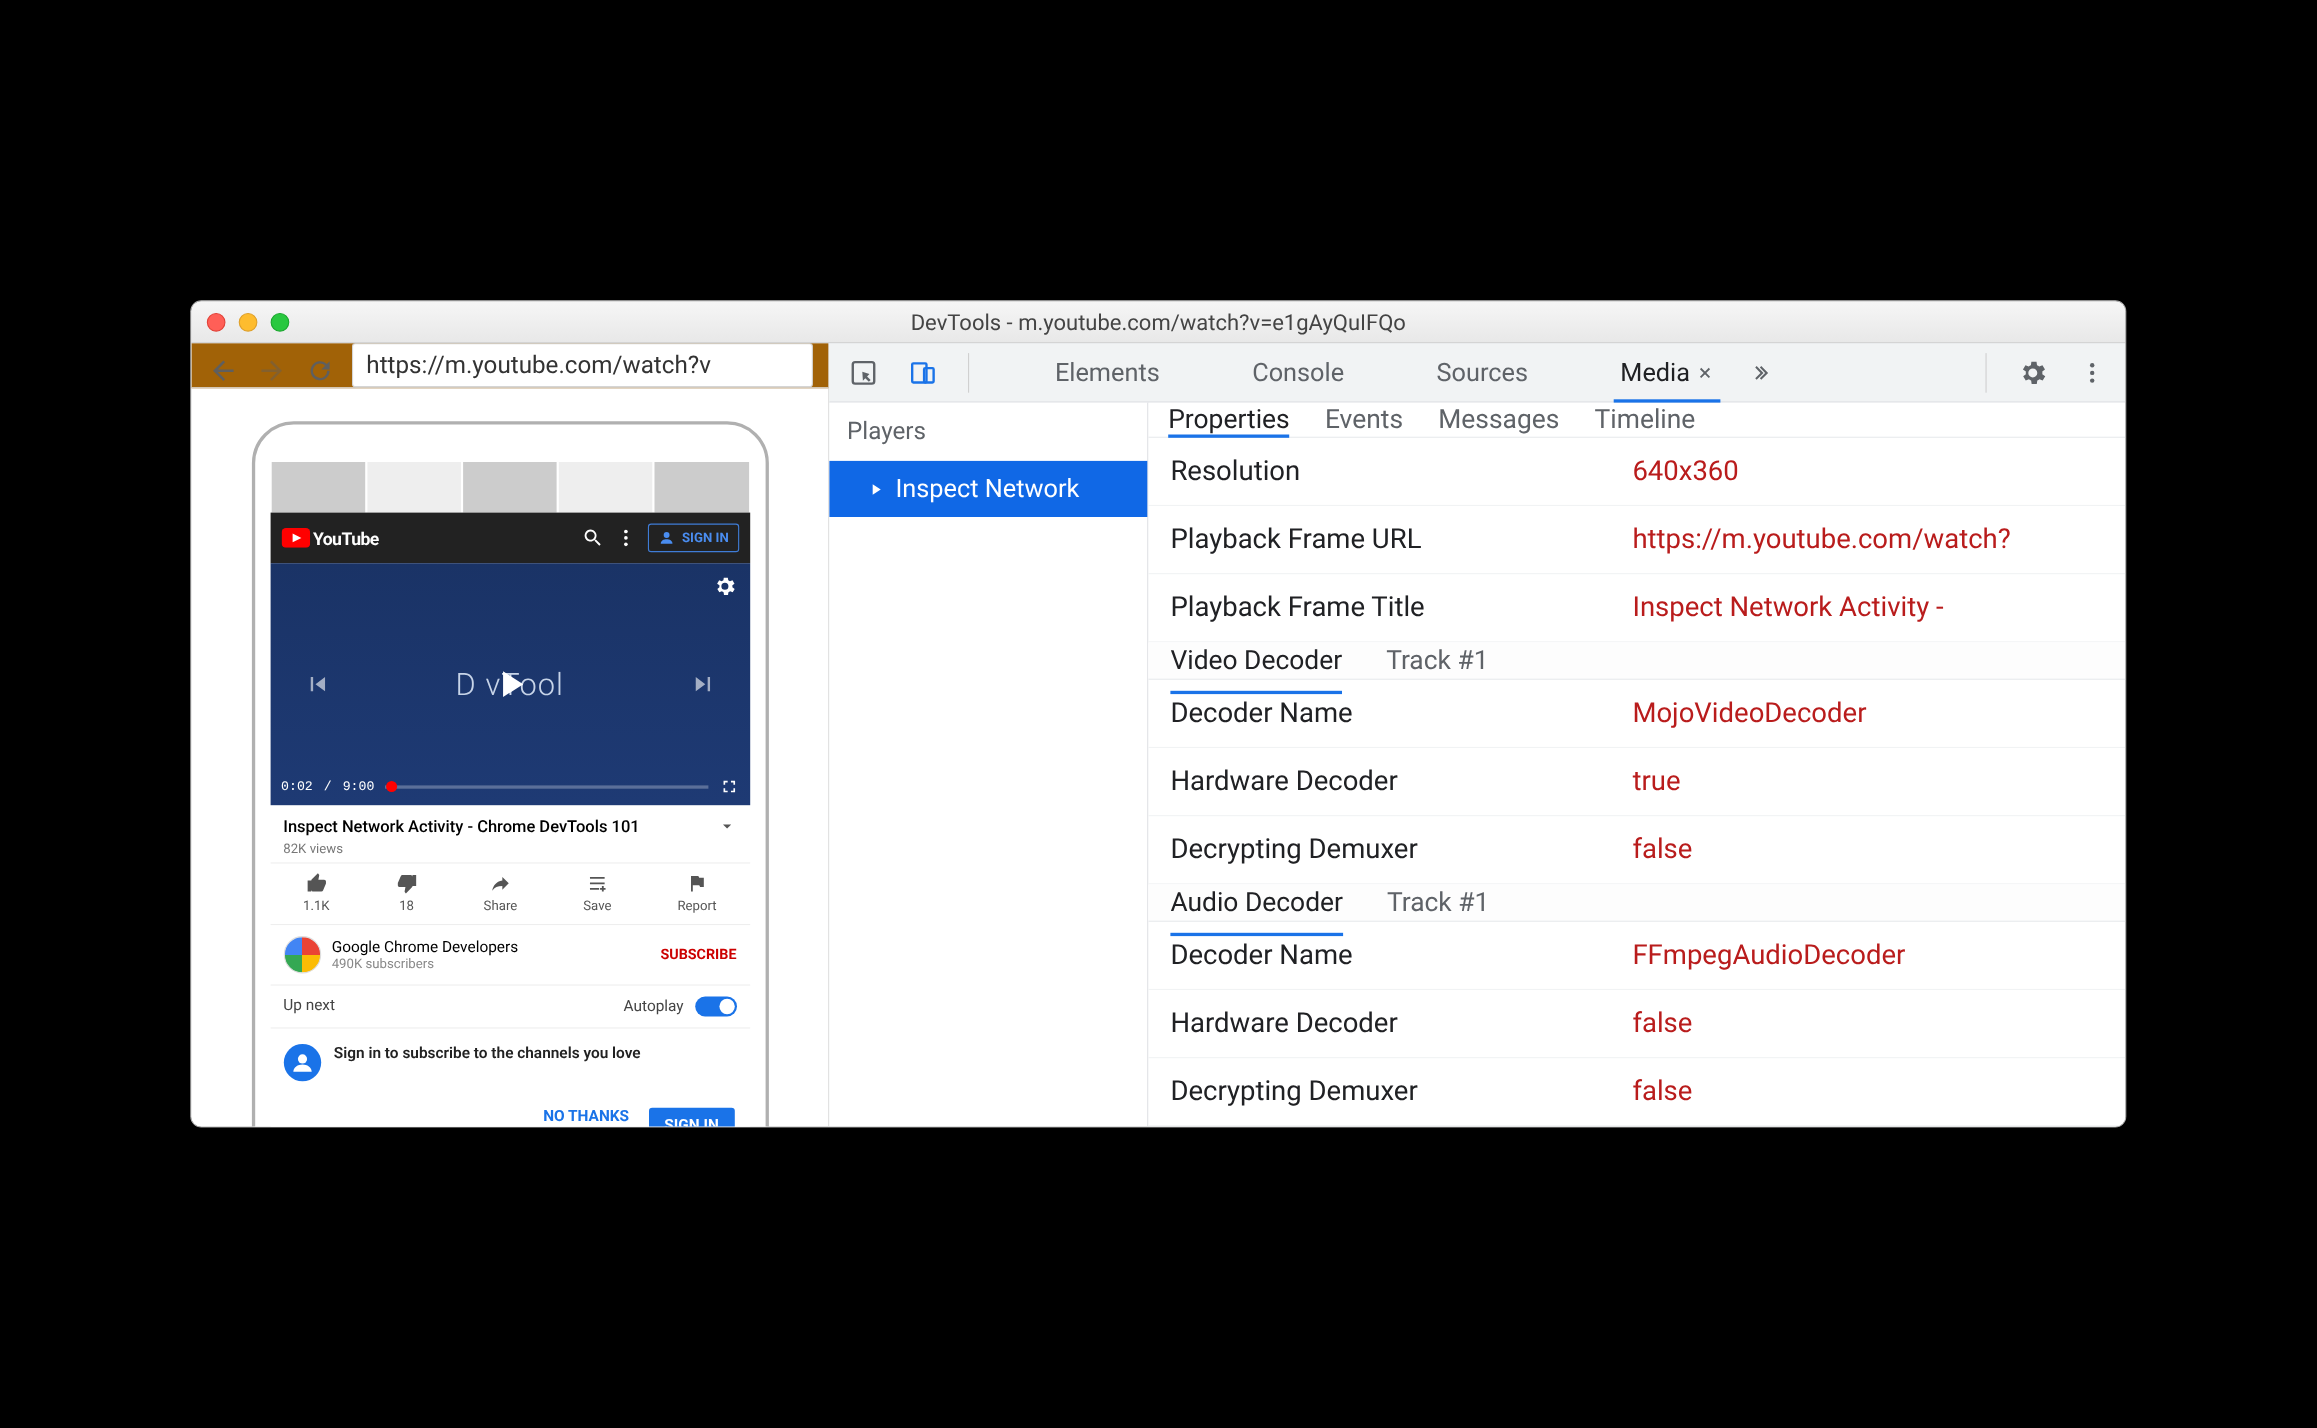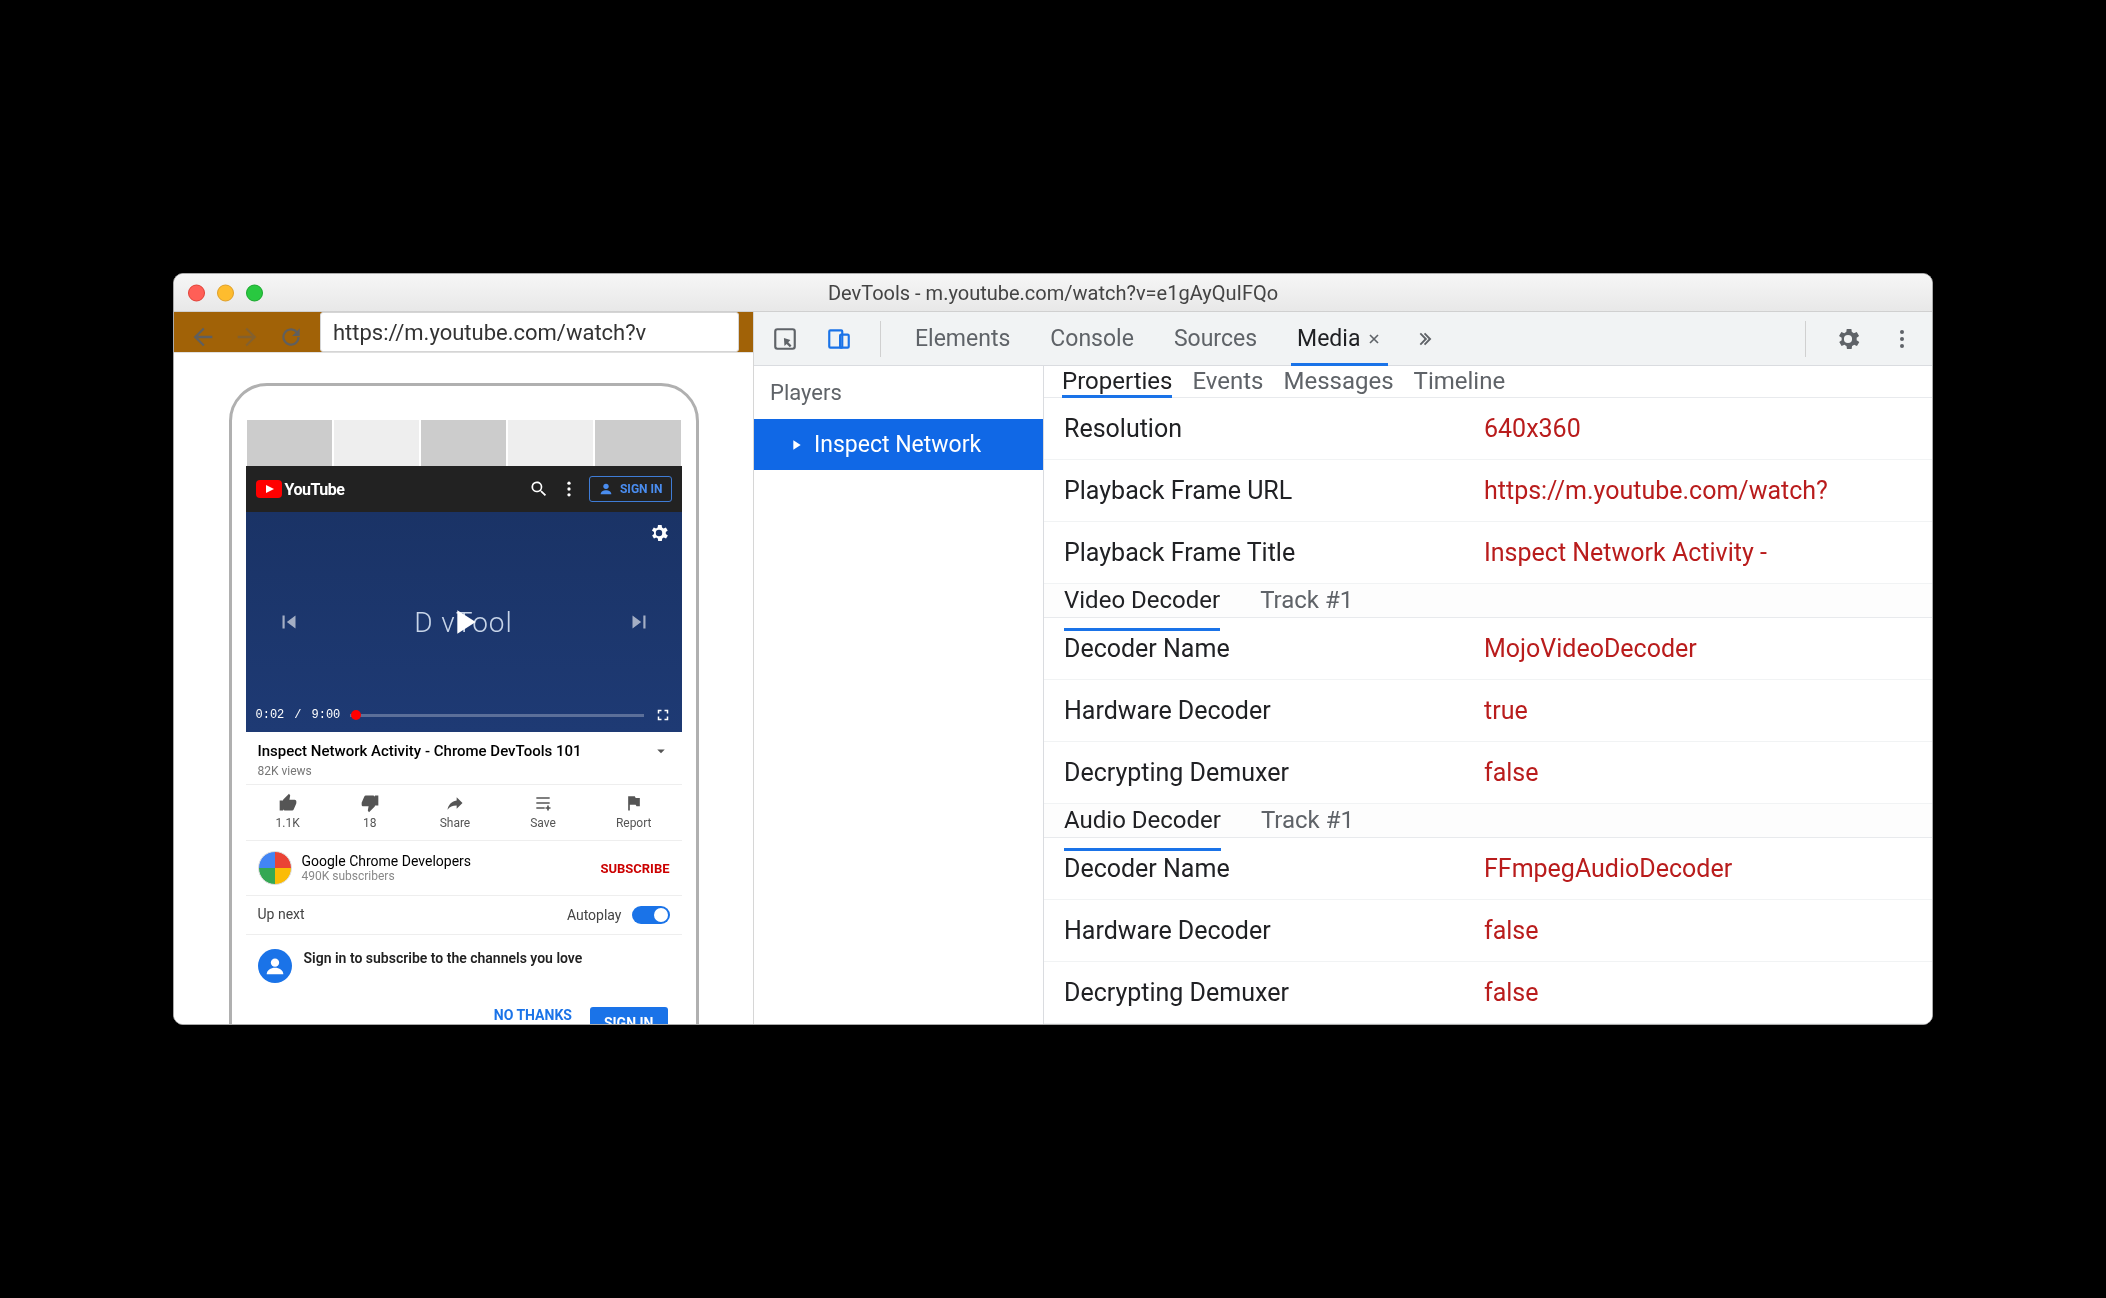--- a/index.html
+++ b/index.html
@@ -177,21 +177,21 @@
     height: 54px;
     background: #f1f3f4;
     border-bottom: 1px solid #dadce0;
     display: flex;
     align-items: center;
     gap: 28px;
     padding: 0 18px;
     color: #5f6368;
     font-size: 23px;
   }
-  .devtools-tabs .tab { padding: 0 6px; display:flex; align-items:center; gap:6px; height:100%; position:relative;}
+  .devtools-tabs .tab { padding: 0 6px; display:flex; align-items:center; gap:6px; height:100%; position:relative;margin-left:44px;}
   .devtools-tabs .tab.active { color:#202124; }
   .devtools-tabs .tab.active::after { content:""; position:absolute; left:0; right:0; bottom:-1px; height:3px; background:#1a73e8;}
   .devtools-tabs .spacer { flex:1; }
   .devtools-tabs .tool-icon { color:#5f6368; }
   .devtools-tabs .divider-thin { width:1px; height:36px; background:#d0d0d0; }
   .devtools-body {
     flex: 1;
     display: flex;
     min-height: 0;
   }
@@ -215,21 +215,21 @@
     white-space: nowrap; overflow:hidden;
   }
   .props-col {
     flex: 1;
     background: #fff;
     display: flex;
     flex-direction: column;
   }
   .sub-tabs {
     display: flex;
-    gap: 20px;
+    gap: 32px;
     padding: 0 18px;
     height: 56px;
     align-items: center;
     border-bottom: 1px solid #e8eaed;
     font-size: 24px;
     color:#5f6368;
   }
   .sub-tabs .tab { height:100%; display:flex; align-items:center; position:relative;}
   .sub-tabs .tab.active { color:#202124;}
   .sub-tabs .tab.active::after { content:""; position:absolute; left:0; right:0; bottom:-1px; height:3px; background:#1a73e8;}

